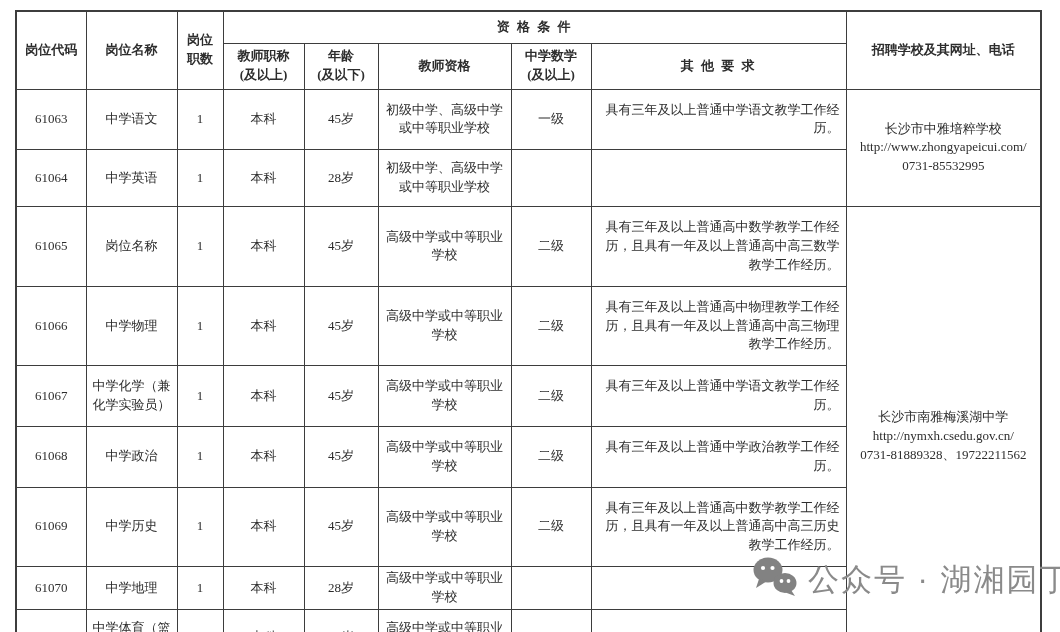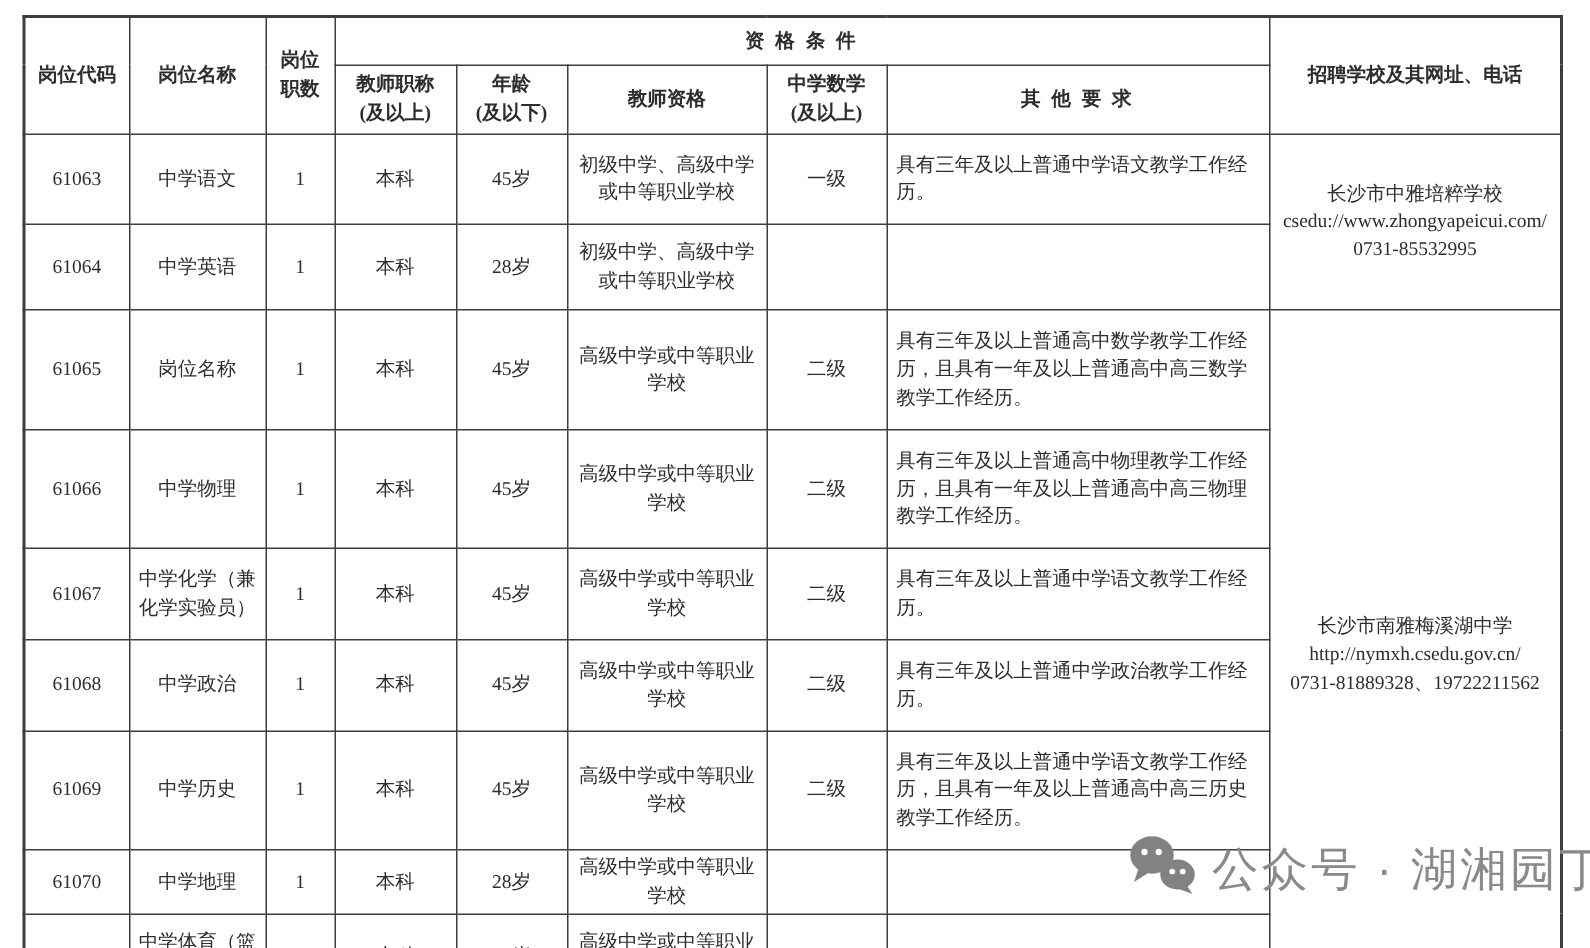--- a/index.html
+++ b/index.html
@@ -21,21 +21,21 @@
   .recruit th, .recruit td {
     border:1px solid #3d3d3d;
     padding:2px 4px;
     font-size:13px;
     text-align:center;
     vertical-align:middle;
     line-height:1.45;
     overflow:hidden;
   }
   .recruit th { font-weight:bold;margin-top:40px; }
-  .recruit td.other-cell { text-align:left; padding:11px 6px; }
+  .recruit td.other-cell { text-align:right; padding:11px 6px; }
   .hline { display:block; }
   .school-line { display:block; }
   .qual-head { letter-spacing:2px; }
   .watermark {
     position:absolute;
     left:752px; top:556px;
     display:flex; align-items:center; gap:10px;
     color:#8a8a8a;
     font-family:"Liberation Sans","DejaVu Sans",sans-serif;
     font-size:31px;
@@ -95,21 +95,21 @@
       <td>61063</td>
       <td>中学语文</td>
       <td>1</td>
       <td>本科</td>
       <td>45岁</td>
       <td>初级中学、高级中学或中等职业学校</td>
       <td>一级</td>
       <td class="other-cell">具有三年及以上普通中学语文教学工作经历。</td>
       <td rowspan="2">
         <span class="school-line">长沙市中雅培粹学校</span>
-        <span class="school-line">csedu://www.zhongyapeicui.com/</span>
+        <span class="school-line">http://www.zhongyapeicui.com/</span>
         <span class="school-line">0731-85532995</span>
       </td>
     </tr>
 
     <tr style="height:57px">
       <td>61064</td>
       <td>中学英语</td>
       <td>1</td>
       <td>本科</td>
       <td>28岁</td>
@@ -168,21 +168,21 @@
     </tr>
 
     <tr style="height:75px">
       <td>61069</td>
       <td>中学历史</td>
       <td>1</td>
       <td>本科</td>
       <td>45岁</td>
       <td>高级中学或中等职业学校</td>
       <td>二级</td>
-      <td class="other-cell">具有三年及以上普通中学语文教学工作经历，且具有一年及以上普通高中高三历史教学工作经历。</td>
+      <td class="other-cell">具有三年及以上普通高中数学教学工作经历，且具有一年及以上普通高中高三历史教学工作经历。</td>
     </tr>
 
     <tr style="height:42px">
       <td>61070</td>
       <td>中学地理</td>
       <td>1</td>
       <td>本科</td>
       <td>28岁</td>
       <td>高级中学或中等职业学校</td>
       <td></td>

